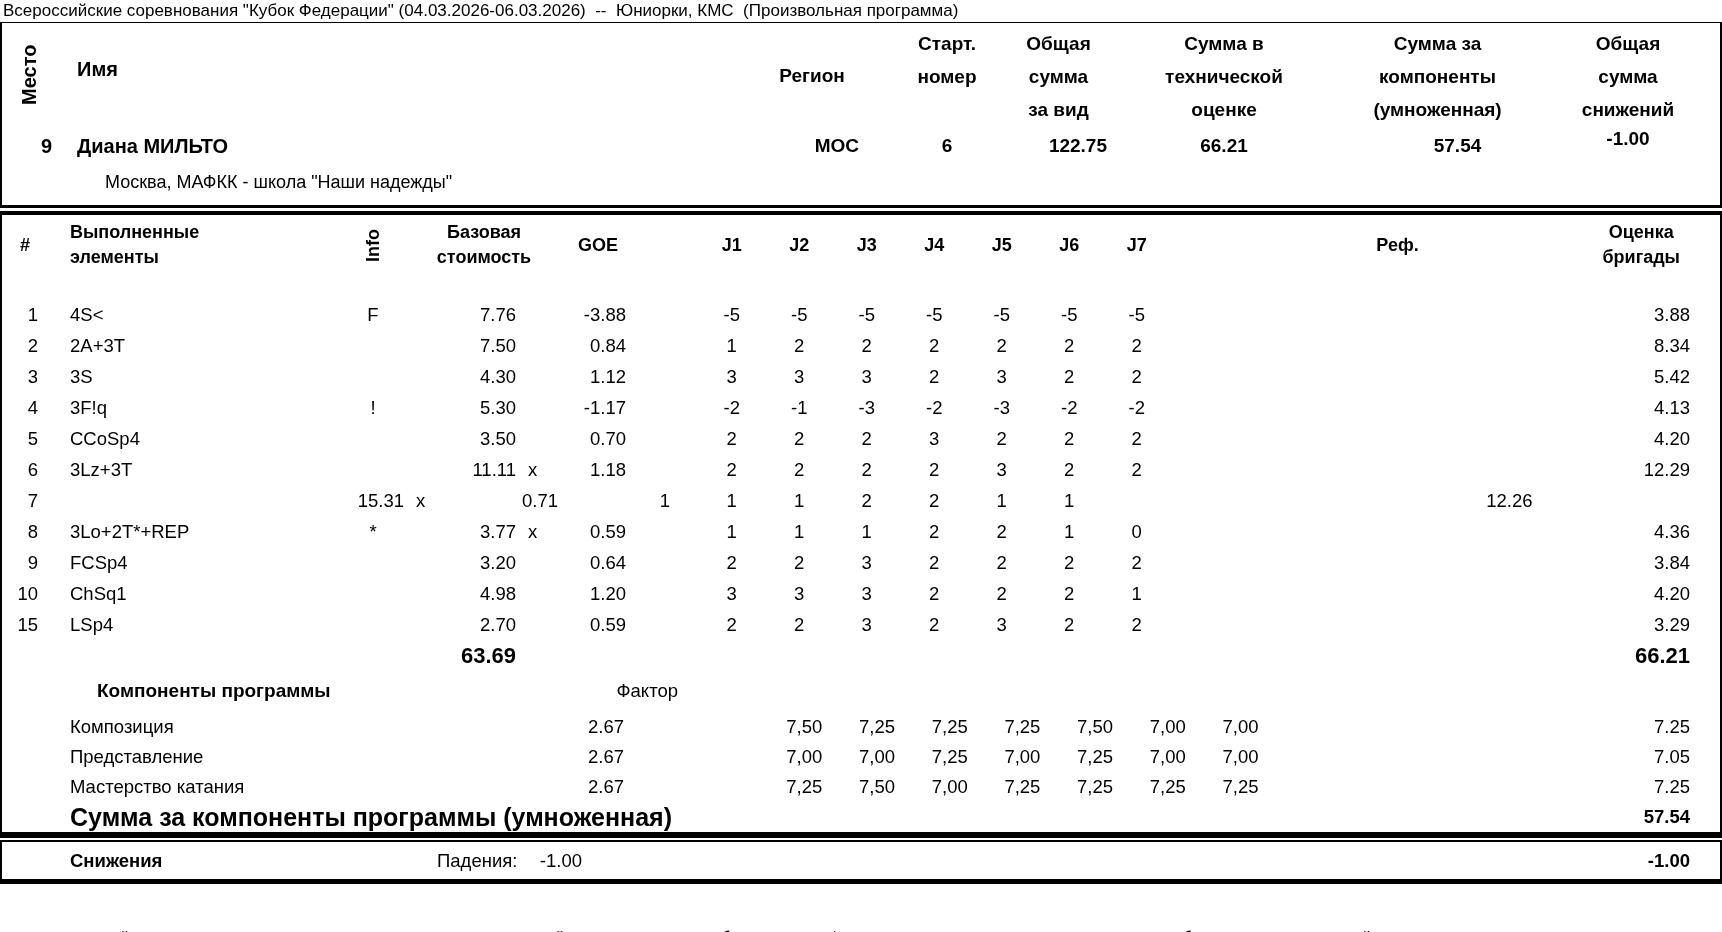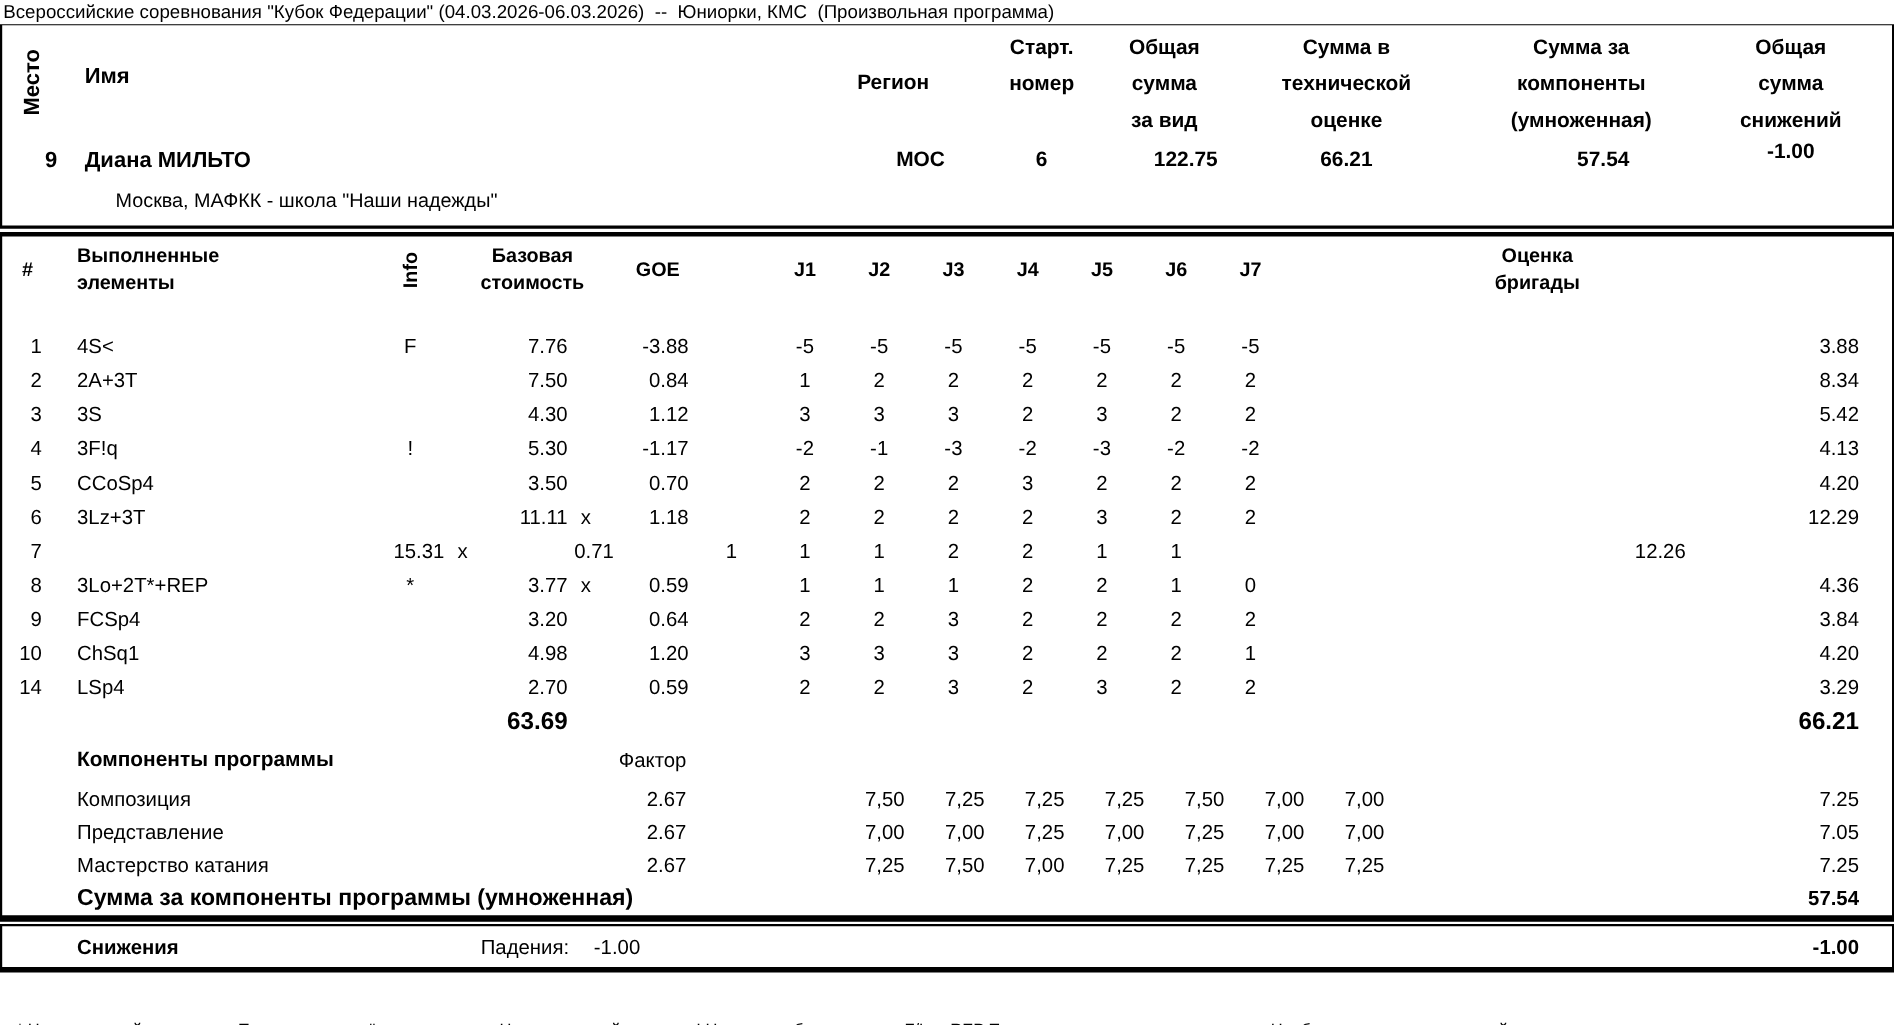--- a/index.html
+++ b/index.html
@@ -87,29 +87,29 @@
 
   .crow {
     display:grid;
     grid-template-columns:46px 294px 290px 136px repeat(7,72.7px) 1fr;
     height:30px; align-items:center; font-size:18.5px;
   }
   .crow .name   { grid-column:2; padding-left:22px; }
   .crow .factor { text-align:right; padding-right:8px; }
   .crow .score  { text-align:center; }
   .crow .panel  { text-align:right; padding-right:30px; }
-  .chead { margin-top:6px; }
+  .chead { margin-top:6px;gap:27px; }
   .chead .name { font-weight:bold; font-size:19px; }
   .comp-rows .crow:first-child { margin-top:6px; }
 
   .srow {
     display:grid; grid-template-columns:46px 1fr 260px;
     height:30px; align-items:center; font-weight:bold;
   }
-  .srow .label { grid-column:2; padding-left:22px; font-size:21px; }
+  .srow .label { grid-column:2; padding-left:22px; font-size:25px; }
   .srow .value { text-align:right; padding-right:30px; font-size:18.5px; }
 
   
   .dbox {
     position:relative; margin-top:2px; height:44px;
     border:2px solid #000; border-bottom-width:5px;
   }
   .dbox span { position:absolute; top:50%; transform:translateY(-50%); font-size:18.5px; }
   .ded-label { left:68px;  font-weight:bold; font-size:19px; }
   .ded-item  { left:435px; }
@@ -166,20 +166,21 @@
     <span>GOE</span>
     <span></span>
     <span>J1</span>
     <span>J2</span>
     <span>J3</span>
     <span>J4</span>
     <span>J5</span>
     <span>J6</span>
     <span>J7</span>
     <span></span>
+    <span>Реф.</span>
     <span class="two h-panel">Оценка
 бригады</span>
   </div>
 
   <div id="element-rows">
       <div class="erow">
         <span class="num">1</span>
         <span class="name">4S&lt;</span>
         <span class="info">F</span>
         <span class="base">7.76</span>
@@ -361,21 +362,21 @@
         <span class="j">3</span>
         <span class="j">2</span>
         <span class="j">2</span>
         <span class="j">2</span>
         <span class="j">1</span>
         <span class="sp"></span>
         <span class="ref"></span>
         <span class="panel">4.20</span>
       </div>
       <div class="erow">
-        <span class="num">14</span>
+        <span class="num">15</span>
         <span class="name">LSp4</span>
         <span class="info"></span>
         <span class="base">2.70</span>
         <span class="credit"></span>
         <span class="goe">0.59</span>
         <span class="sp"></span>
         <span class="j">2</span>
         <span class="j">2</span>
         <span class="j">3</span>
         <span class="j">2</span>

